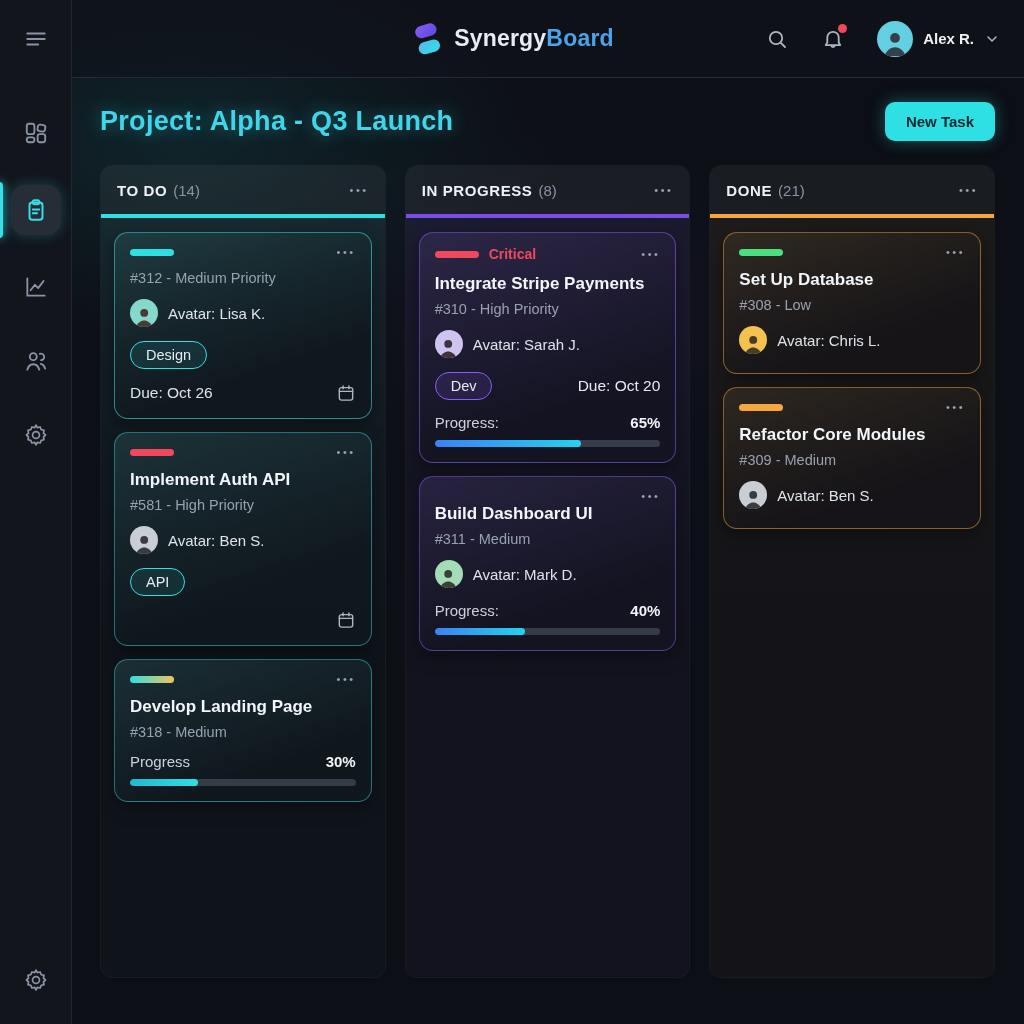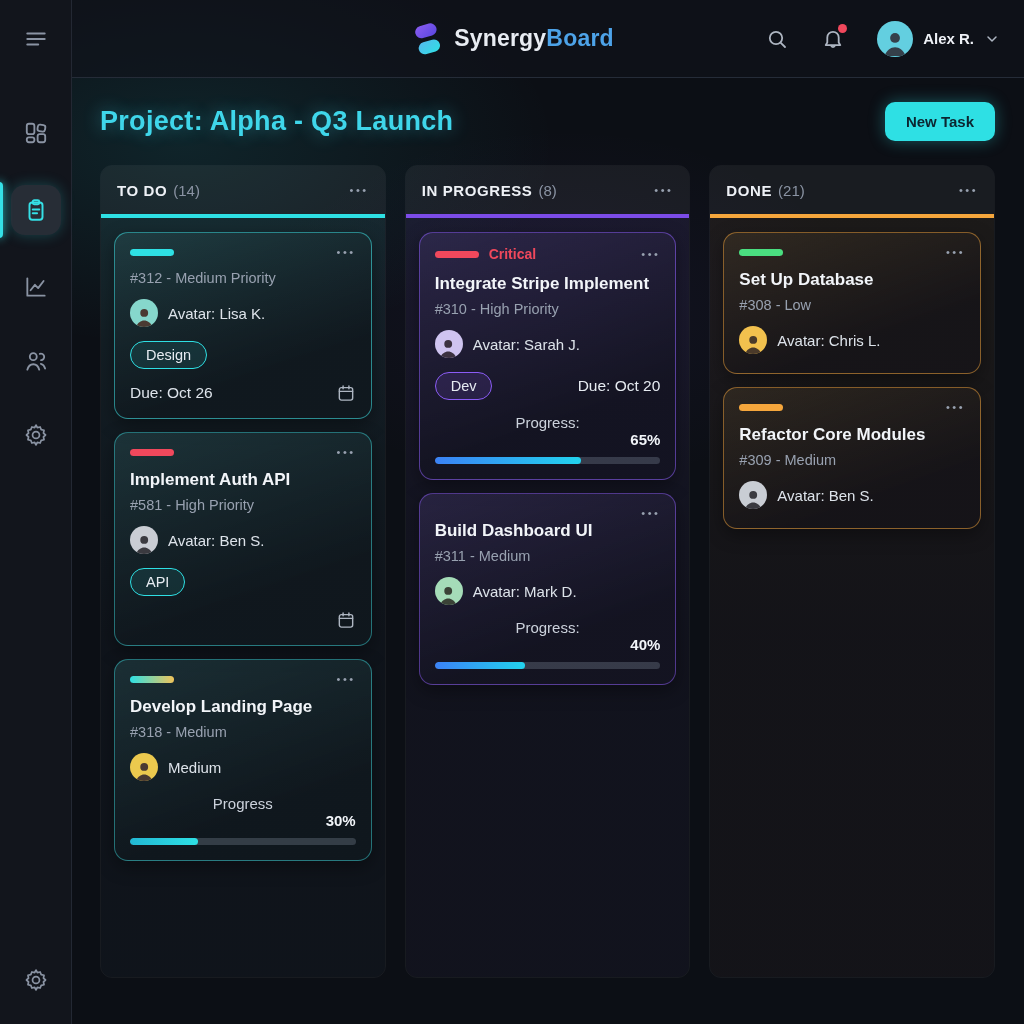--- a/index.html
+++ b/index.html
@@ -94,21 +94,21 @@
   .avatar-sm { width:28px; height:28px; border-radius:50%; overflow:hidden; flex:none;
     display:flex; align-items:flex-end; justify-content:center; }
   .avatar-sm svg { width:80%; height:80%; }
   .avatar-text { font-size:15px; color:#dde3ea; }
   .tag-row { display:flex; align-items:center; margin-bottom:14px; }
   .tag { font-size:14.5px; color:#e6ebf1; border:1px solid; border-radius:999px; padding:5px 15px; }
   .due-inline { margin-left:auto; font-size:15.5px; color:#e6ebf1; }
   .card-footer { display:flex; align-items:center; margin-top:2px; }
   .due-text { font-size:15.5px; color:#dde3ea; }
   .cal-icon { margin-left:auto; color:#aeb6c2; display:flex; }
-  .progress-head { display:flex; align-items:center; margin-bottom:9px;flex-direction:column; }
+  .progress-head { display:flex; margin-bottom:9px; }
   .progress-label { font-size:15px; color:#ccd2dc; }
   .progress-pct { margin-left:auto; font-size:15px; font-weight:600; color:#f2f5f9; }
   .progress-track { height:7px; border-radius:4px; background:rgba(130,142,158,0.32); overflow:hidden; }
   .progress-fill { height:100%; border-radius:4px; }
   .mb0 { margin-bottom:2px; }
 </style>
 </head>
 <body>
 
 <div class="app">
@@ -313,29 +313,20 @@
             </div>
           </article>
 
           <article class="card" style="border-color: rgba(62, 224, 228, 0.45);">
             <div class="card-top">
               <span class="accent-pill" style="background: linear-gradient(90deg, rgb(46, 224, 228), rgb(240, 195, 90));"></span>
               <span class="dots">•••</span>
             </div>
             <h3 class="card-title">Develop Landing Page</h3>
             <div class="card-sub">#318 - Medium</div>
-            <div class="avatar-row">
-              <span class="avatar-sm" style="background: rgb(236, 201, 78);">
-                <svg viewBox="0 0 24 24">
-                    <circle cx="12" cy="8.5" r="4.2" fill="#4a3a32"></circle>
-                    <path d="M3 24c1.6-5 5.4-7.5 9-7.5s7.4 2.5 9 7.5z" fill="#4a3a32"></path>
-                  </svg>
-              </span>
-              <span class="avatar-text">Medium</span>
-            </div>
             <div class="progress-head">
               <span class="progress-label">Progress</span>
               <span class="progress-pct">30%</span>
             </div>
             <div class="progress-track">
               <div class="progress-fill" style="width: 30%; background: linear-gradient(90deg, rgb(34, 184, 212), rgb(46, 224, 228));"></div>
             </div>
           </article>
 
         </div>
@@ -349,21 +340,21 @@
         </div>
         <div class="col-accent" style="background: rgb(124, 76, 232);"></div>
         <div class="col-body">
 
           <article class="card" style="border-color: rgba(139, 92, 246, 0.55);">
             <div class="card-top">
               <span class="accent-pill" style="background: rgb(240, 72, 92);"></span>
               <span class="accent-label" style="color: rgb(240, 72, 92);">Critical</span>
               <span class="dots">•••</span>
             </div>
-            <h3 class="card-title">Integrate Stripe Implement</h3>
+            <h3 class="card-title">Integrate Stripe Payments</h3>
             <div class="card-sub">#310 - High Priority</div>
             <div class="avatar-row">
               <span class="avatar-sm" style="background: rgb(207, 196, 240);">
                 <svg viewBox="0 0 24 24">
                     <circle cx="12" cy="8.5" r="4.2" fill="#3c3240"></circle>
                     <path d="M3 24c1.6-5 5.4-7.5 9-7.5s7.4 2.5 9 7.5z" fill="#3c3240"></path>
                   </svg>
               </span>
               <span class="avatar-text">Avatar: Sarah J.</span>
             </div>

